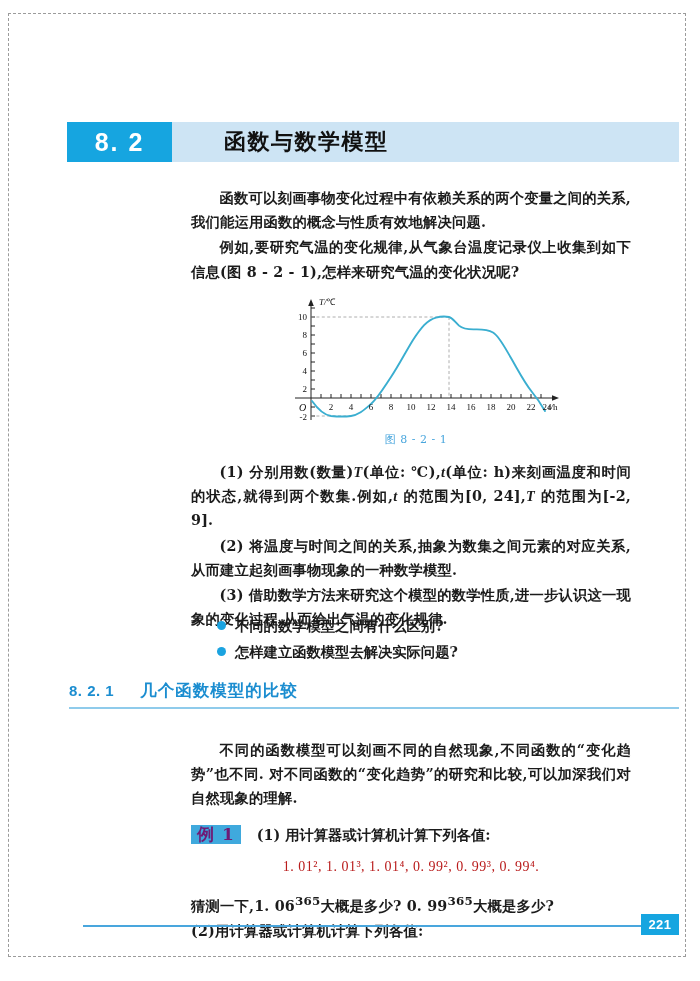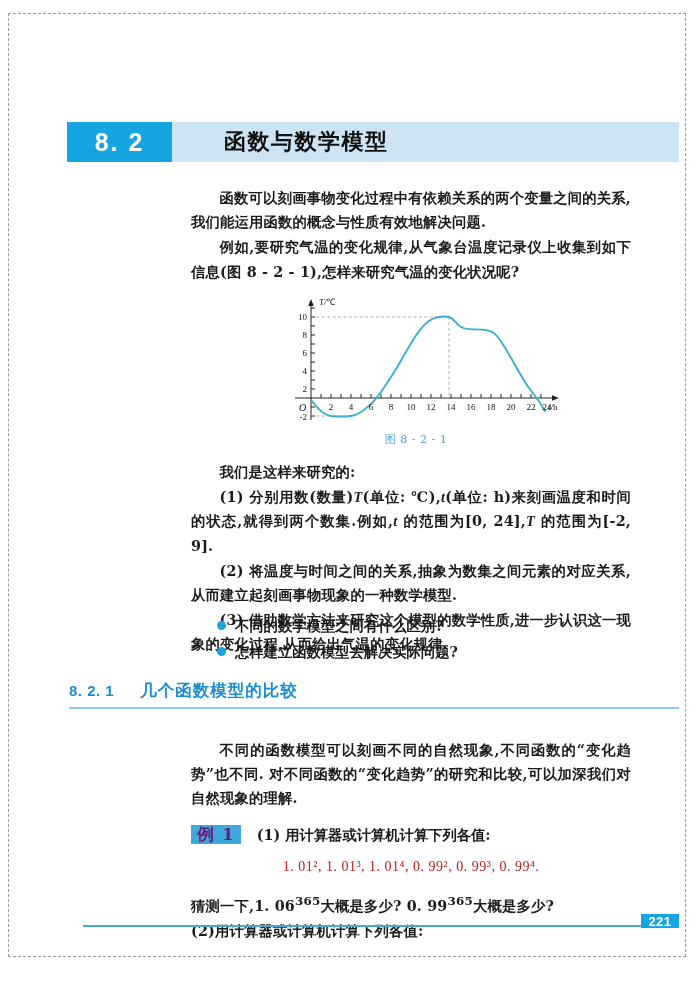--- a/index.html
+++ b/index.html
@@ -230,21 +230,21 @@
     top: 11px;
     width: 558px;
     height: 1.6px;
     background: #49a6dd;
   }
   .page-number {
     position: absolute;
     right: 0;
     top: 0;
     width: 38px;
-    height: 14px;
+    height: 21px;
     background: #16a5e0;
     color: #ffffff;
     font-family: "Liberation Sans", sans-serif;
     font-size: 13px;
     font-weight: bold;
     display: flex;
     align-items: center;
     justify-content: center;
     letter-spacing: 0.5px;
   }
@@ -356,21 +356,20 @@
         <text x="220" y="114">18</text>
         <text x="240" y="114">20</text>
         <text x="260" y="114">22</text>
         <text x="276" y="114">24</text>
       </g>
     </svg>
     <div class="figure-caption">图 8 - 2 - 1</div>
   </div>
 
   <div class="content" style="top:446px;">
-    <p class="para indent">我们是这样来研究的:</p>
     <p class="para indent"><span>(1) 分别用数(数量)</span><i class="mathvar">T</i><span>(单位: ℃),</span><i class="mathvar">t</i><span>(单位: h)来刻画温度和时间的状态,就得到两个数集.例如,</span><i class="mathvar">t</i><span> 的范围为[0, 24],</span><i class="mathvar">T</i><span> 的范围为[-2, 9].</span></p>
     <p class="para indent">(2) 将温度与时间之间的关系,抽象为数集之间元素的对应关系,从而建立起刻画事物现象的一种数学模型.</p>
     <p class="para indent">(3) 借助数学方法来研究这个模型的数学性质,进一步认识这一现象的变化过程,从而给出气温的变化规律.</p>
   </div>
 
   <div class="q-list">
     <div class="q-item">
       <span class="q-dot"></span>
       <span class="q-text">不同的数学模型之间有什么区别?</span>
     </div>

